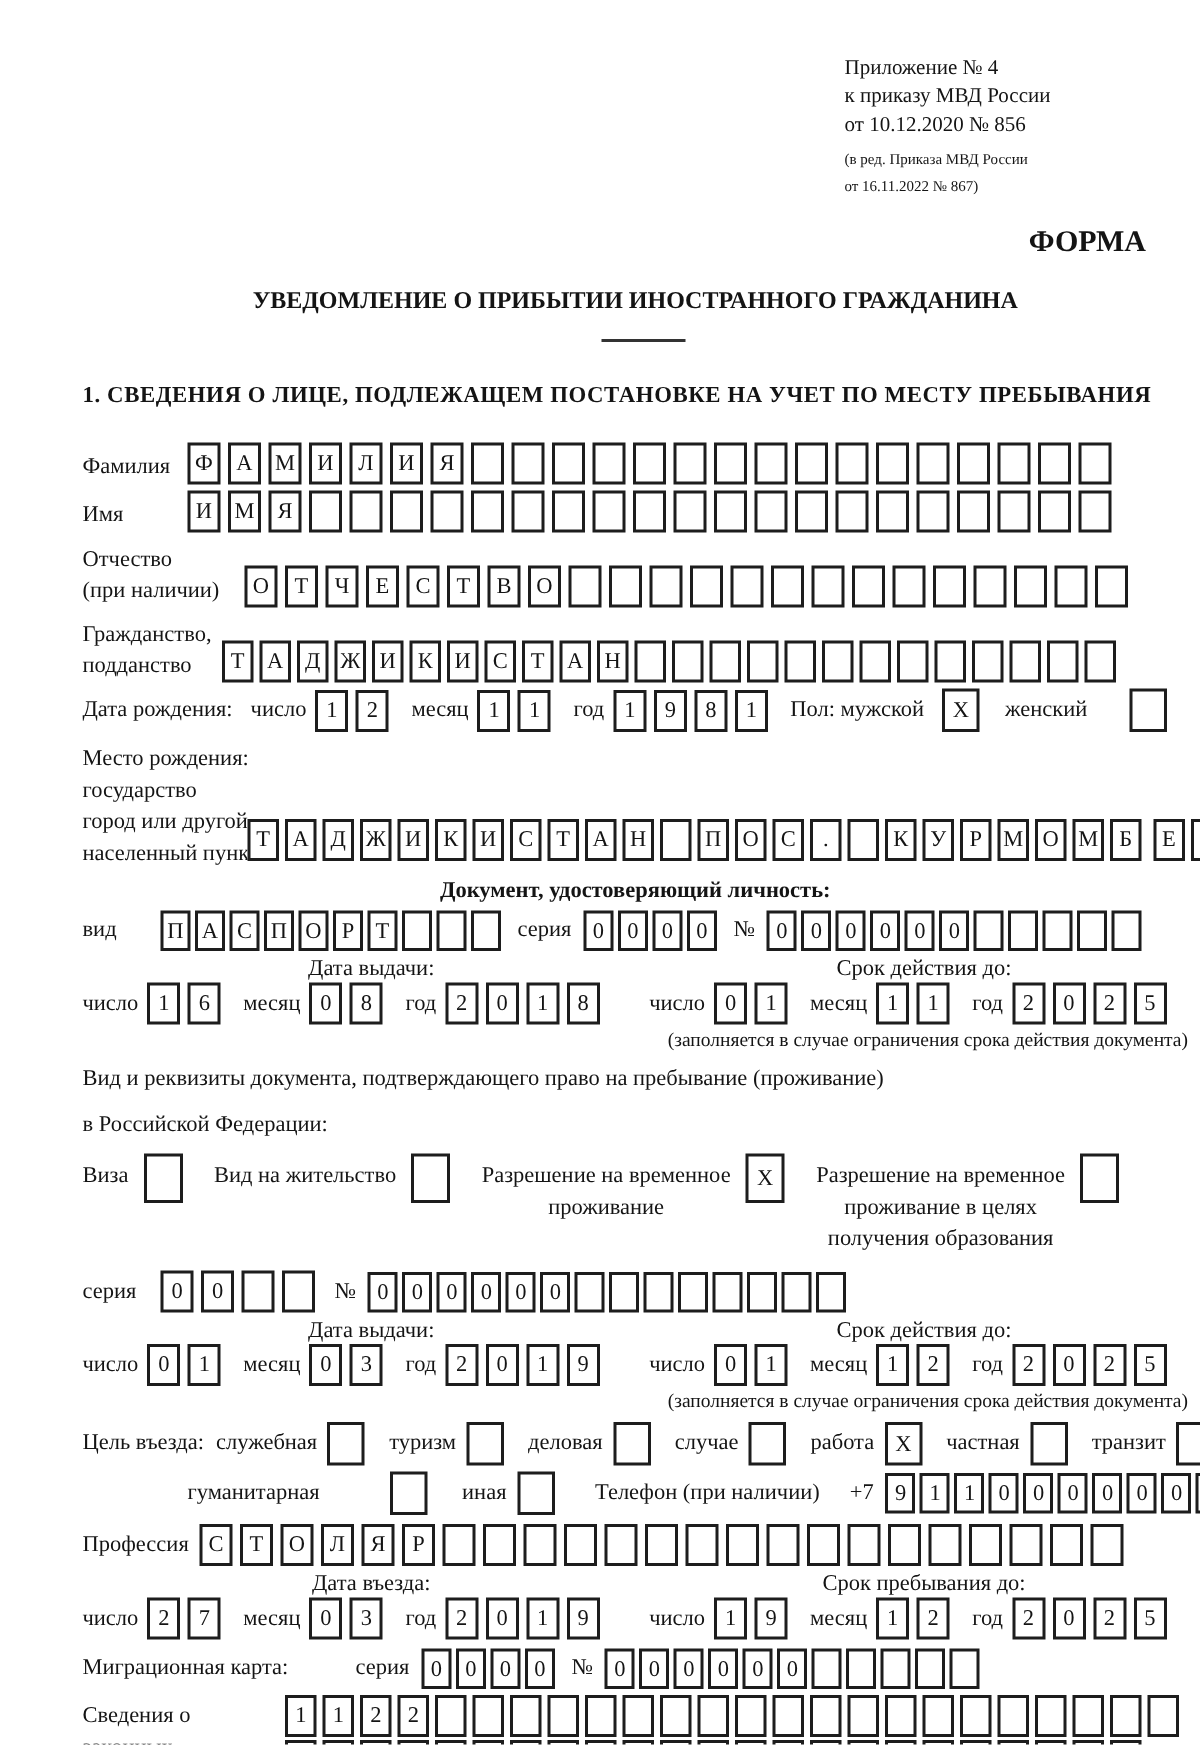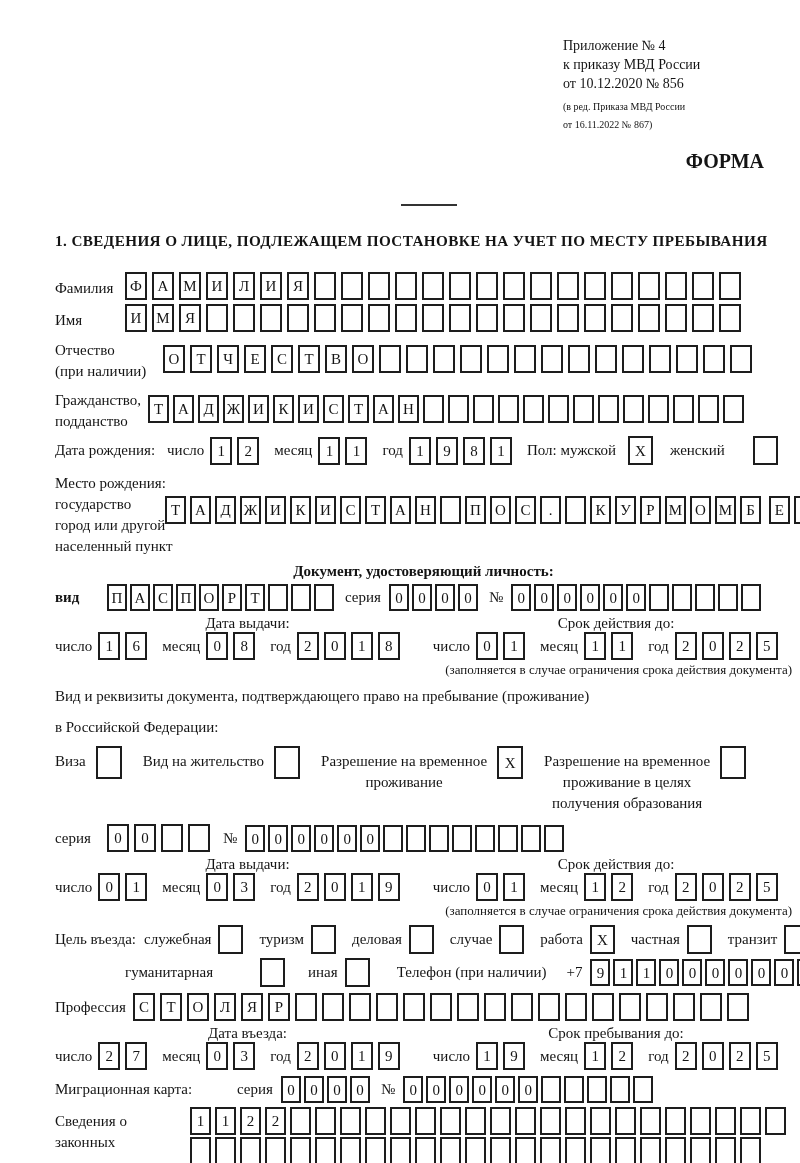--- a/index.html
+++ b/index.html
@@ -14,21 +14,21 @@
   
   .appendix { margin-left: 508px; font-size: 14px; line-height: 19px; }
   .amendment { margin-left: 508px; margin-top: 5px; font-size: 10px; line-height: 18px; }
   .form-label { text-align: right; padding-right: 28px; margin-top: 16px; font-weight: bold; font-size: 20px; }
   
   .title { text-align: center; font-weight: bold; font-size: 16px; line-height: 23px; margin-top: 16px; }
   .blank-line { display: inline-block; width: 56px; border-bottom: 2px solid #333; height: 14px; margin-left: 10px; }
   .section-heading { margin-top: 20px; margin-bottom: 22px; font-weight: bold; font-size: 15.2px; letter-spacing: 0.4px; }
   
   .frow { display: flex; align-items: center; white-space: nowrap; margin-bottom: 4px; }
-  .frow.top { align-items: center; }
+  .frow.top { align-items: flex-end; }
   .lblcol { flex-shrink: 0; line-height: 21px; padding-top: 4px; }
   .w70 { width: 70px; } .w93 { width: 93px; } .w108 { width: 108px; }
   .w110 { width: 110px; } .w78 { width: 78px; } .w135 { width: 135px; } .w52 { width: 52px; } .w152 { width: 152px; }
   .boxes { display: inline-flex; align-items: flex-start; }
   .cell {
     display: inline-block; width: 22px; height: 28px; border: 2px solid #1d1d1d;
     margin-right: 5px; text-align: center; line-height: 25px; font-size: 15px; background: #fff;
   }
   .boxes.md .cell { width: 21px; margin-right: 4px; }
   .boxes.sm .cell { width: 20px; height: 27px; margin-right: 3px; }
@@ -71,20 +71,21 @@
   <div>к приказу МВД России</div>
   <div>от 10.12.2020 № 856</div>
 </div>
 <div class="amendment">
   <div>(в ред. Приказа МВД России</div>
   <div>от 16.11.2022 № 867)</div>
 </div>
 <div class="form-label">ФОРМА</div>
 
 <div class="title">
+  <div>УВЕДОМЛЕНИЕ О ПРИБЫТИИ ИНОСТРАННОГО ГРАЖДАНИНА</div>
   <div><span class="blank-line"></span></div>
 </div>
 
 <div class="section-heading">1. СВЕДЕНИЯ О ЛИЦЕ, ПОДЛЕЖАЩЕМ ПОСТАНОВКЕ НА УЧЕТ ПО МЕСТУ ПРЕБЫВАНИЯ</div>
 
 <div class="frow">
   <span class="lblcol w70">Фамилия</span>
   <span class="boxes">
       <span class="cell">Ф</span>
       <span class="cell">А</span>
@@ -274,21 +275,21 @@
     <div class="boxes md mb6">
         <span class="cell">Е</span>
         <span class="cell">З</span>
       </div>
     
   </span>
 </div>
 
 <div class="center-bold">Документ, удостоверяющий личность:</div>
 <div class="frow">
-  <span class="lblcol w52" style="padding-top:0;font-weight:bold;">вид</span>
+  <span class="lblcol w52" style="padding-top:0;">вид</span>
   <span class="boxes sm">
       <span class="cell">П</span>
       <span class="cell">А</span>
       <span class="cell">С</span>
       <span class="cell">П</span>
       <span class="cell">О</span>
       <span class="cell">Р</span>
       <span class="cell">Т</span>
       <span class="cell">&nbsp;</span>
       <span class="cell">&nbsp;</span>

